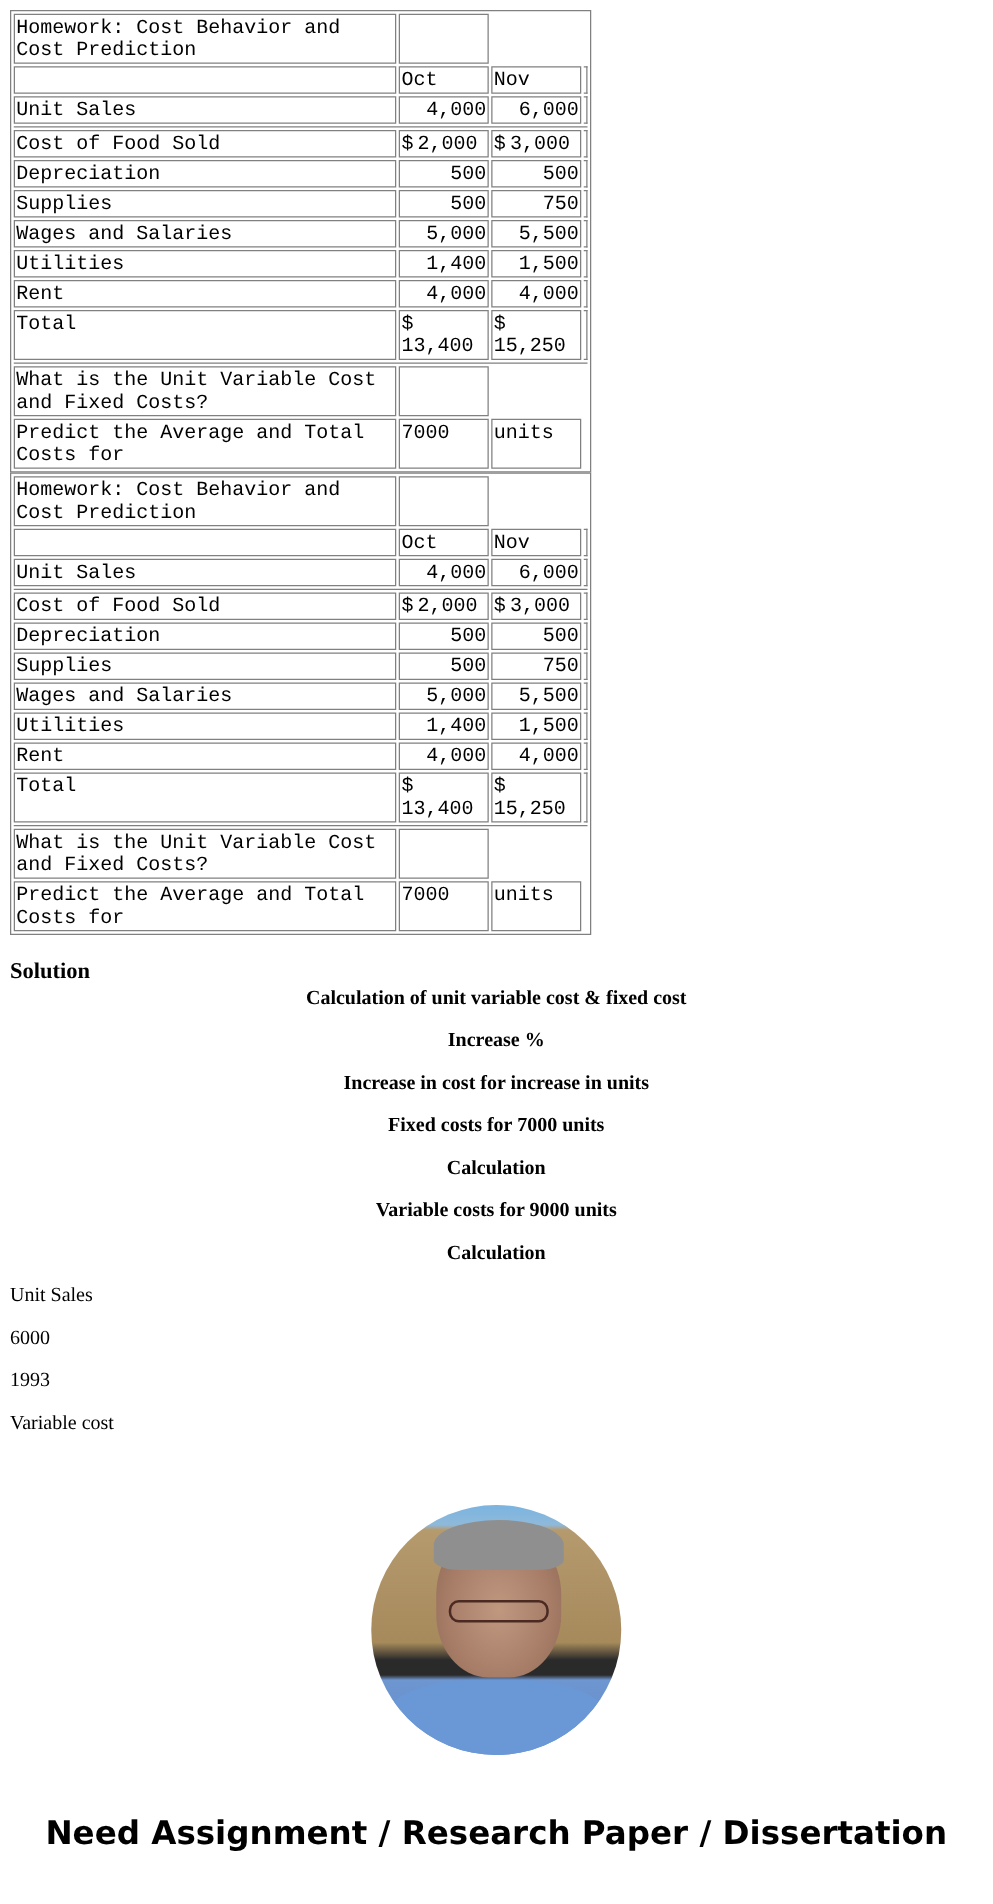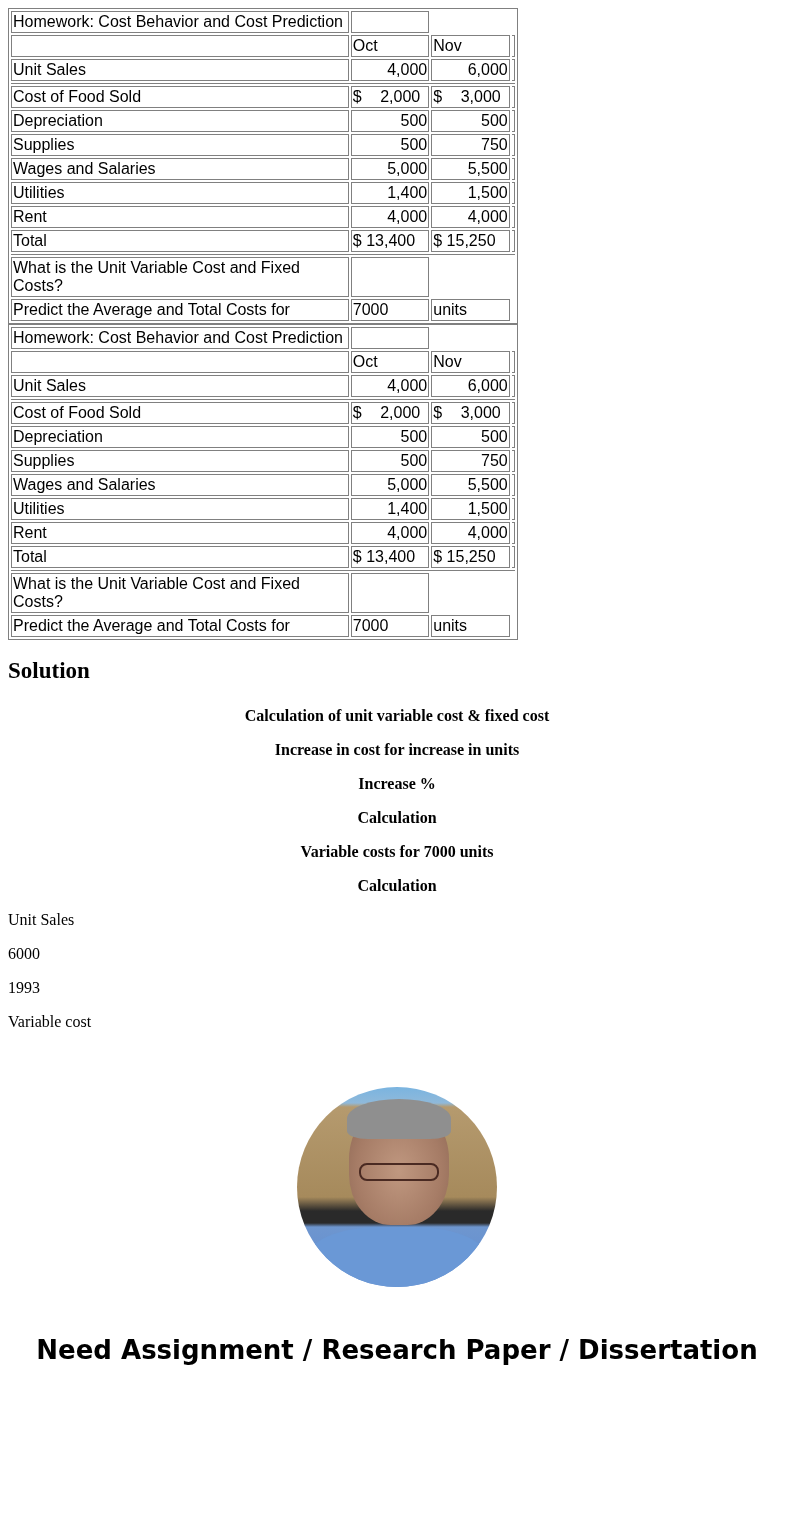--- a/index.html
+++ b/index.html
@@ -7,39 +7,39 @@
     width: 794px; min-height: 1523px;
     font-family: "Liberation Serif", serif;
     font-size: 16px; color: #000;
     position: relative;
   }
   .wrap { padding: 8px; }
   table.sheet {
     border-collapse: separate;
     border-spacing: 2px;
     border: 1px solid #808080;
-    font-family: Liberation Sans, sans-serif;
+    font-family: Liberation Mono, monospace;
     font-size: 16px;
     line-height: 18px;
-    width: 510px;
+    width: 465px;
   }
   table.sheet + table.sheet { margin-top: 0; }
   table.sheet td {
     border: 1px solid #808080;
     padding: 1px 1px;
     vertical-align: top;
   }
   table.sheet td.blank-noborder { border: none; }
   td.label { width: 306px; }
   td.val { width: 68px; text-align: right; margin-left: 20px; }
   td.val.left { text-align: left; }
   td.stub { width: 0; padding: 0 1px 0 0; border-left: none !important; }
   .money { display: flex; justify-content: space-between; }
   tr.sep td { padding: 0; height: 0; border-width: 1px 0 0 0; line-height: 0; font-size: 0; }
-  .solution h3 { font-size: 23px; margin: 18px 0 23px 0; font-weight: bold; }
+  .solution h3 { font-size: 18px; margin: 18px 0 3px 0; font-weight: bold; }
   .solution p { margin: 0 0 16px 0; line-height: 18px; }
   .solution p.b { font-weight: bold; text-align: center; }
   .avatar-wrap { display: flex; justify-content: center; margin-top: 32px; }
   .avatar {
     width: 200px; height: 200px; border-radius: 50%; overflow: hidden;
     background: linear-gradient(180deg, #7ab4e0 0%, #8fb9da 8%, #b59a6e 10%, #a68a5c 55%, #2a2a2a 62%, #2a2a2a 68%, #6e96cf 70%, #5f8cd0 100%);
     position: relative;
   }
   .avatar .face {
     position: absolute; left: 52px; top: 18px; width: 100px; height: 120px;
@@ -247,24 +247,25 @@
       <td class="val left">7000</td>
       <td class="val left">units</td>
       <td class="blank-noborder"></td>
     </tr>
   </tbody>
     </table>
 
   <div class="solution">
     <h3>Solution</h3>
     <p class="b">Calculation of unit variable cost &amp; fixed cost</p>
+    <p class="b">Increase %</p>
     <p class="b">Increase in cost for increase in units</p>
-    <p class="b">Increase %</p>
+    <p class="b">Fixed costs for 7000 units</p>
     <p class="b">Calculation</p>
-    <p class="b">Variable costs for 7000 units</p>
+    <p class="b">Variable costs for 9000 units</p>
     <p class="b">Calculation</p>
     <p>Unit Sales</p>
     <p>6000</p>
     <p>1993</p>
     <p>Variable cost</p>
   </div>
 </div>
 
 <div class="avatar-wrap">
   <div class="avatar">

